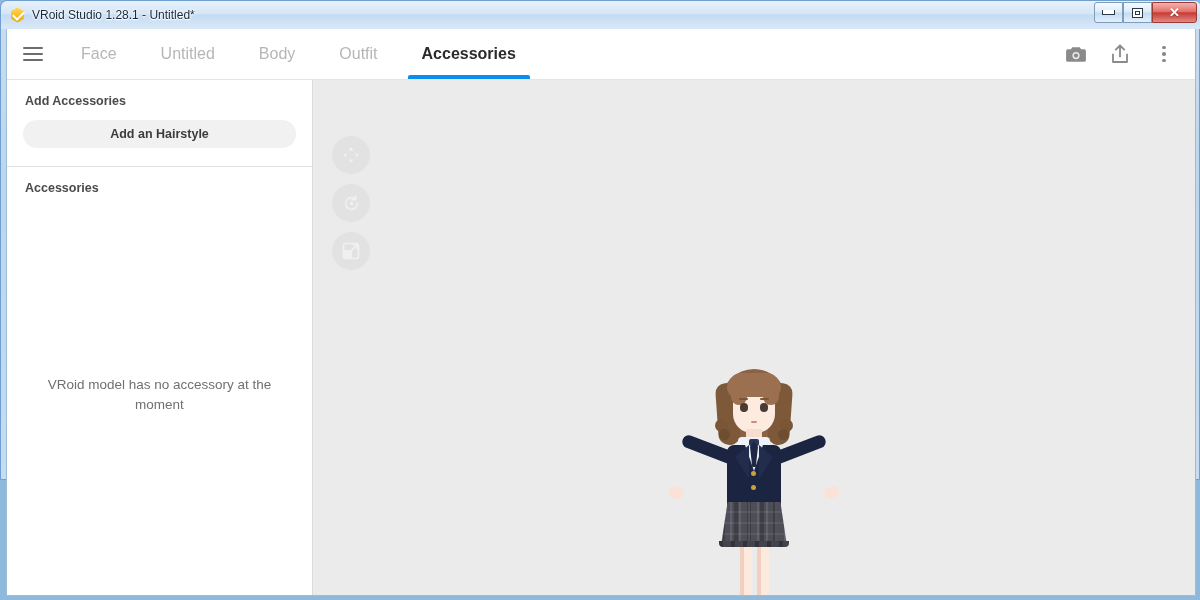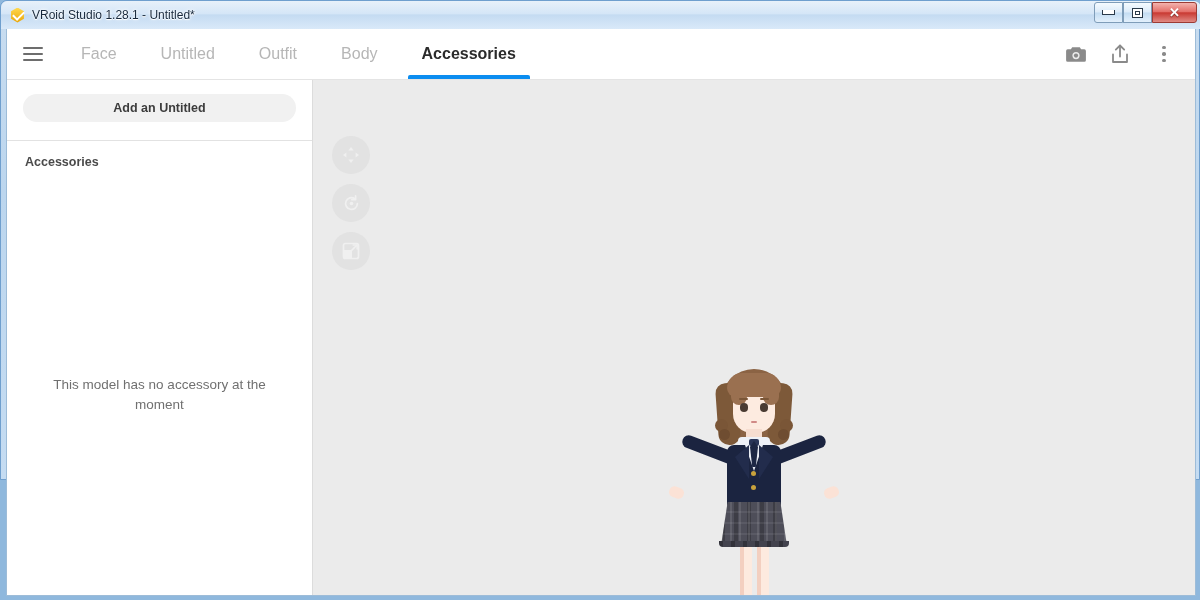--- a/index.html
+++ b/index.html
@@ -220,24 +220,24 @@
           <span></span>
       </div>
 
       <div class="tab">
         <span>Face</span>
       </div>
       <div class="tab">
         <span>Untitled</span>
       </div>
       <div class="tab">
+        <span>Body</span>
+      </div>
+      <div class="tab">
         <span>Outfit</span>
-      </div>
-      <div class="tab">
-        <span>Body</span>
       </div>
       <div class="tab active">
         <span>Accessories</span>
       </div>
 
       <div id="nav-actions">
         <div class="navicon">
           <svg width="22" height="19" viewBox="0 0 22 19">
             <path d="M7.2 2.2h7.6l1.3 2.1h3.2a1.6 1.6 0 0 1 1.6 1.6v9.3a1.6 1.6 0 0 1-1.6 1.6H2.7a1.6 1.6 0 0 1-1.6-1.6V5.9a1.6 1.6 0 0 1 1.6-1.6h3.2z" fill="#8a8a8a"></path>
             <circle cx="11" cy="10.6" r="3.6" fill="#ebebeb"></circle>
@@ -258,30 +258,31 @@
               <i></i>
           </div>
         </div>
       </div>
     </div>
 
     <div id="body-split">
 
       <div id="sidebar">
         <div class="panel-pad">
-          <button id="add-accessory-button">Add an Untitled</button>
+          <div class="section-title">Add Accessories</div>
+          <button id="add-accessory-button">Add an Hairstyle</button>
         </div>
 
         <div id="sidebar-divider"></div>
 
         <div id="accessories-section">
           <div class="section-title">Accessories</div>
         </div>
 
-        <div id="empty-state">This model has no accessory at the moment</div>
+        <div id="empty-state">VRoid model has no accessory at the moment</div>
       </div>
 
       <div id="viewport">
 
         <div id="vp-tools">
           <div class="vp-tool">
             <svg width="18" height="18" viewBox="0 0 18 18">
               <g fill="#f0f0f0">
                 <path d="M9 1 L11.6 4.4 L6.4 4.4 Z"></path>
                 <path d="M9 17 L6.4 13.6 L11.6 13.6 Z"></path>

